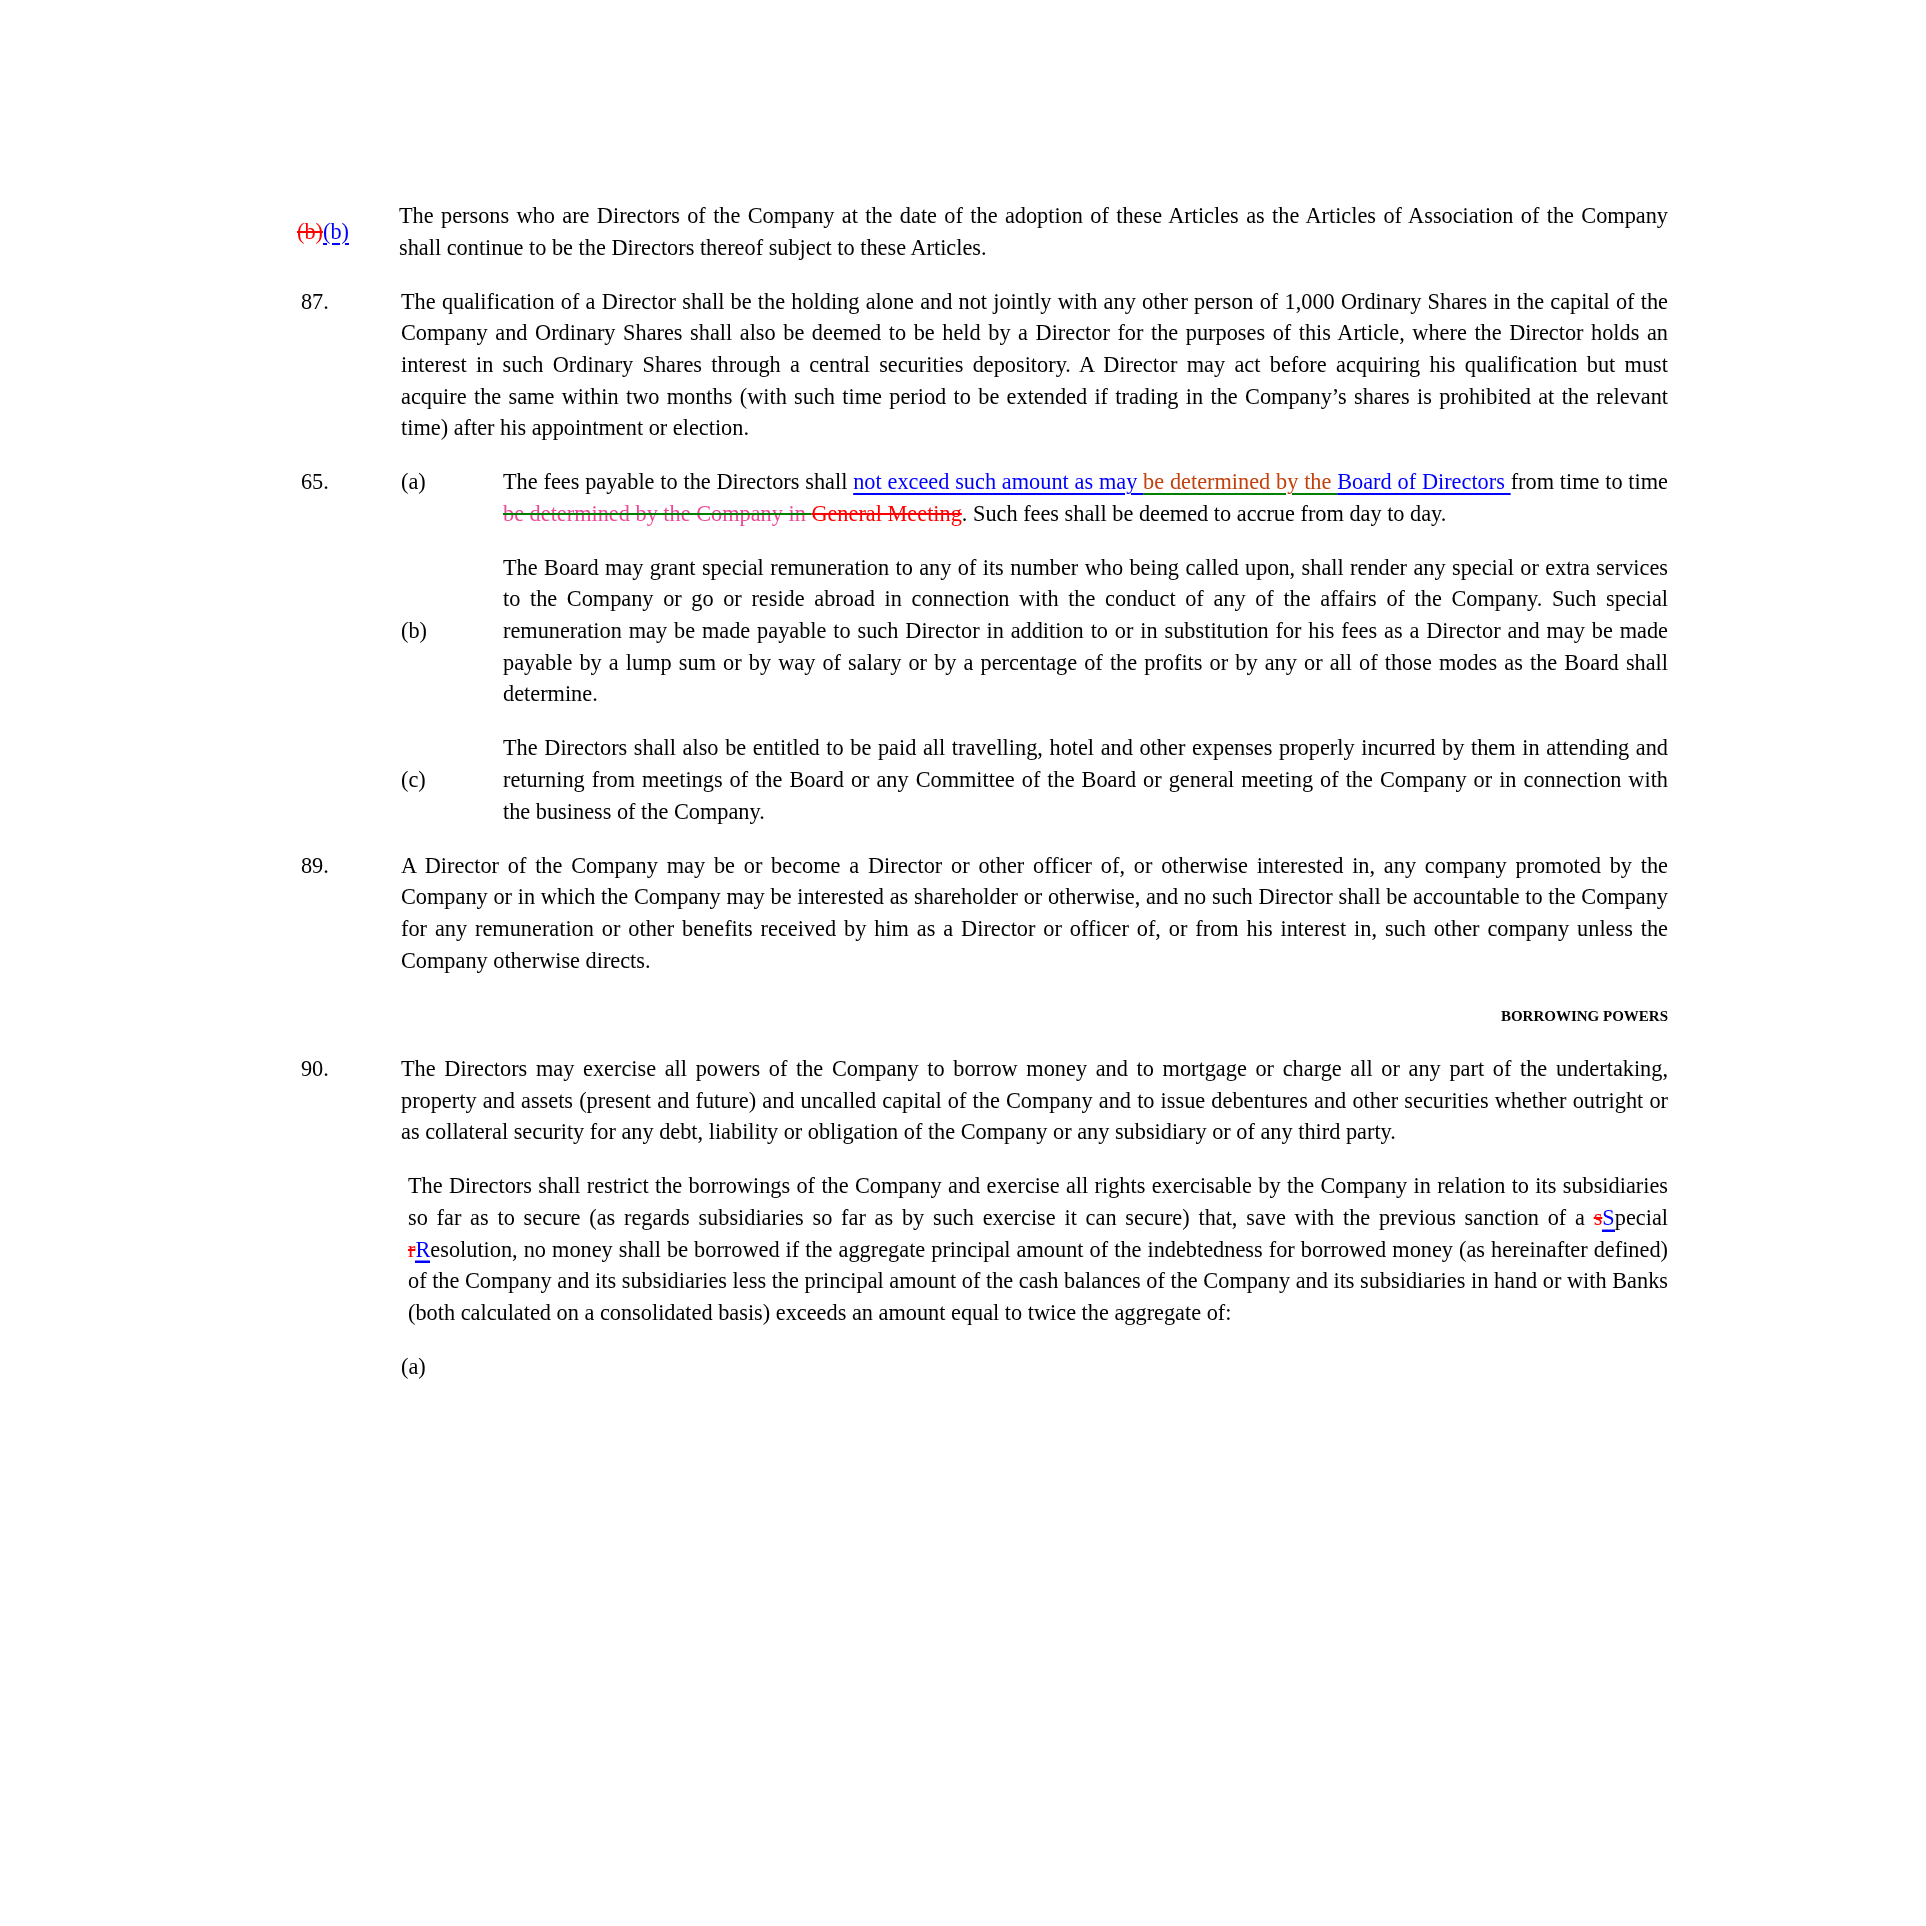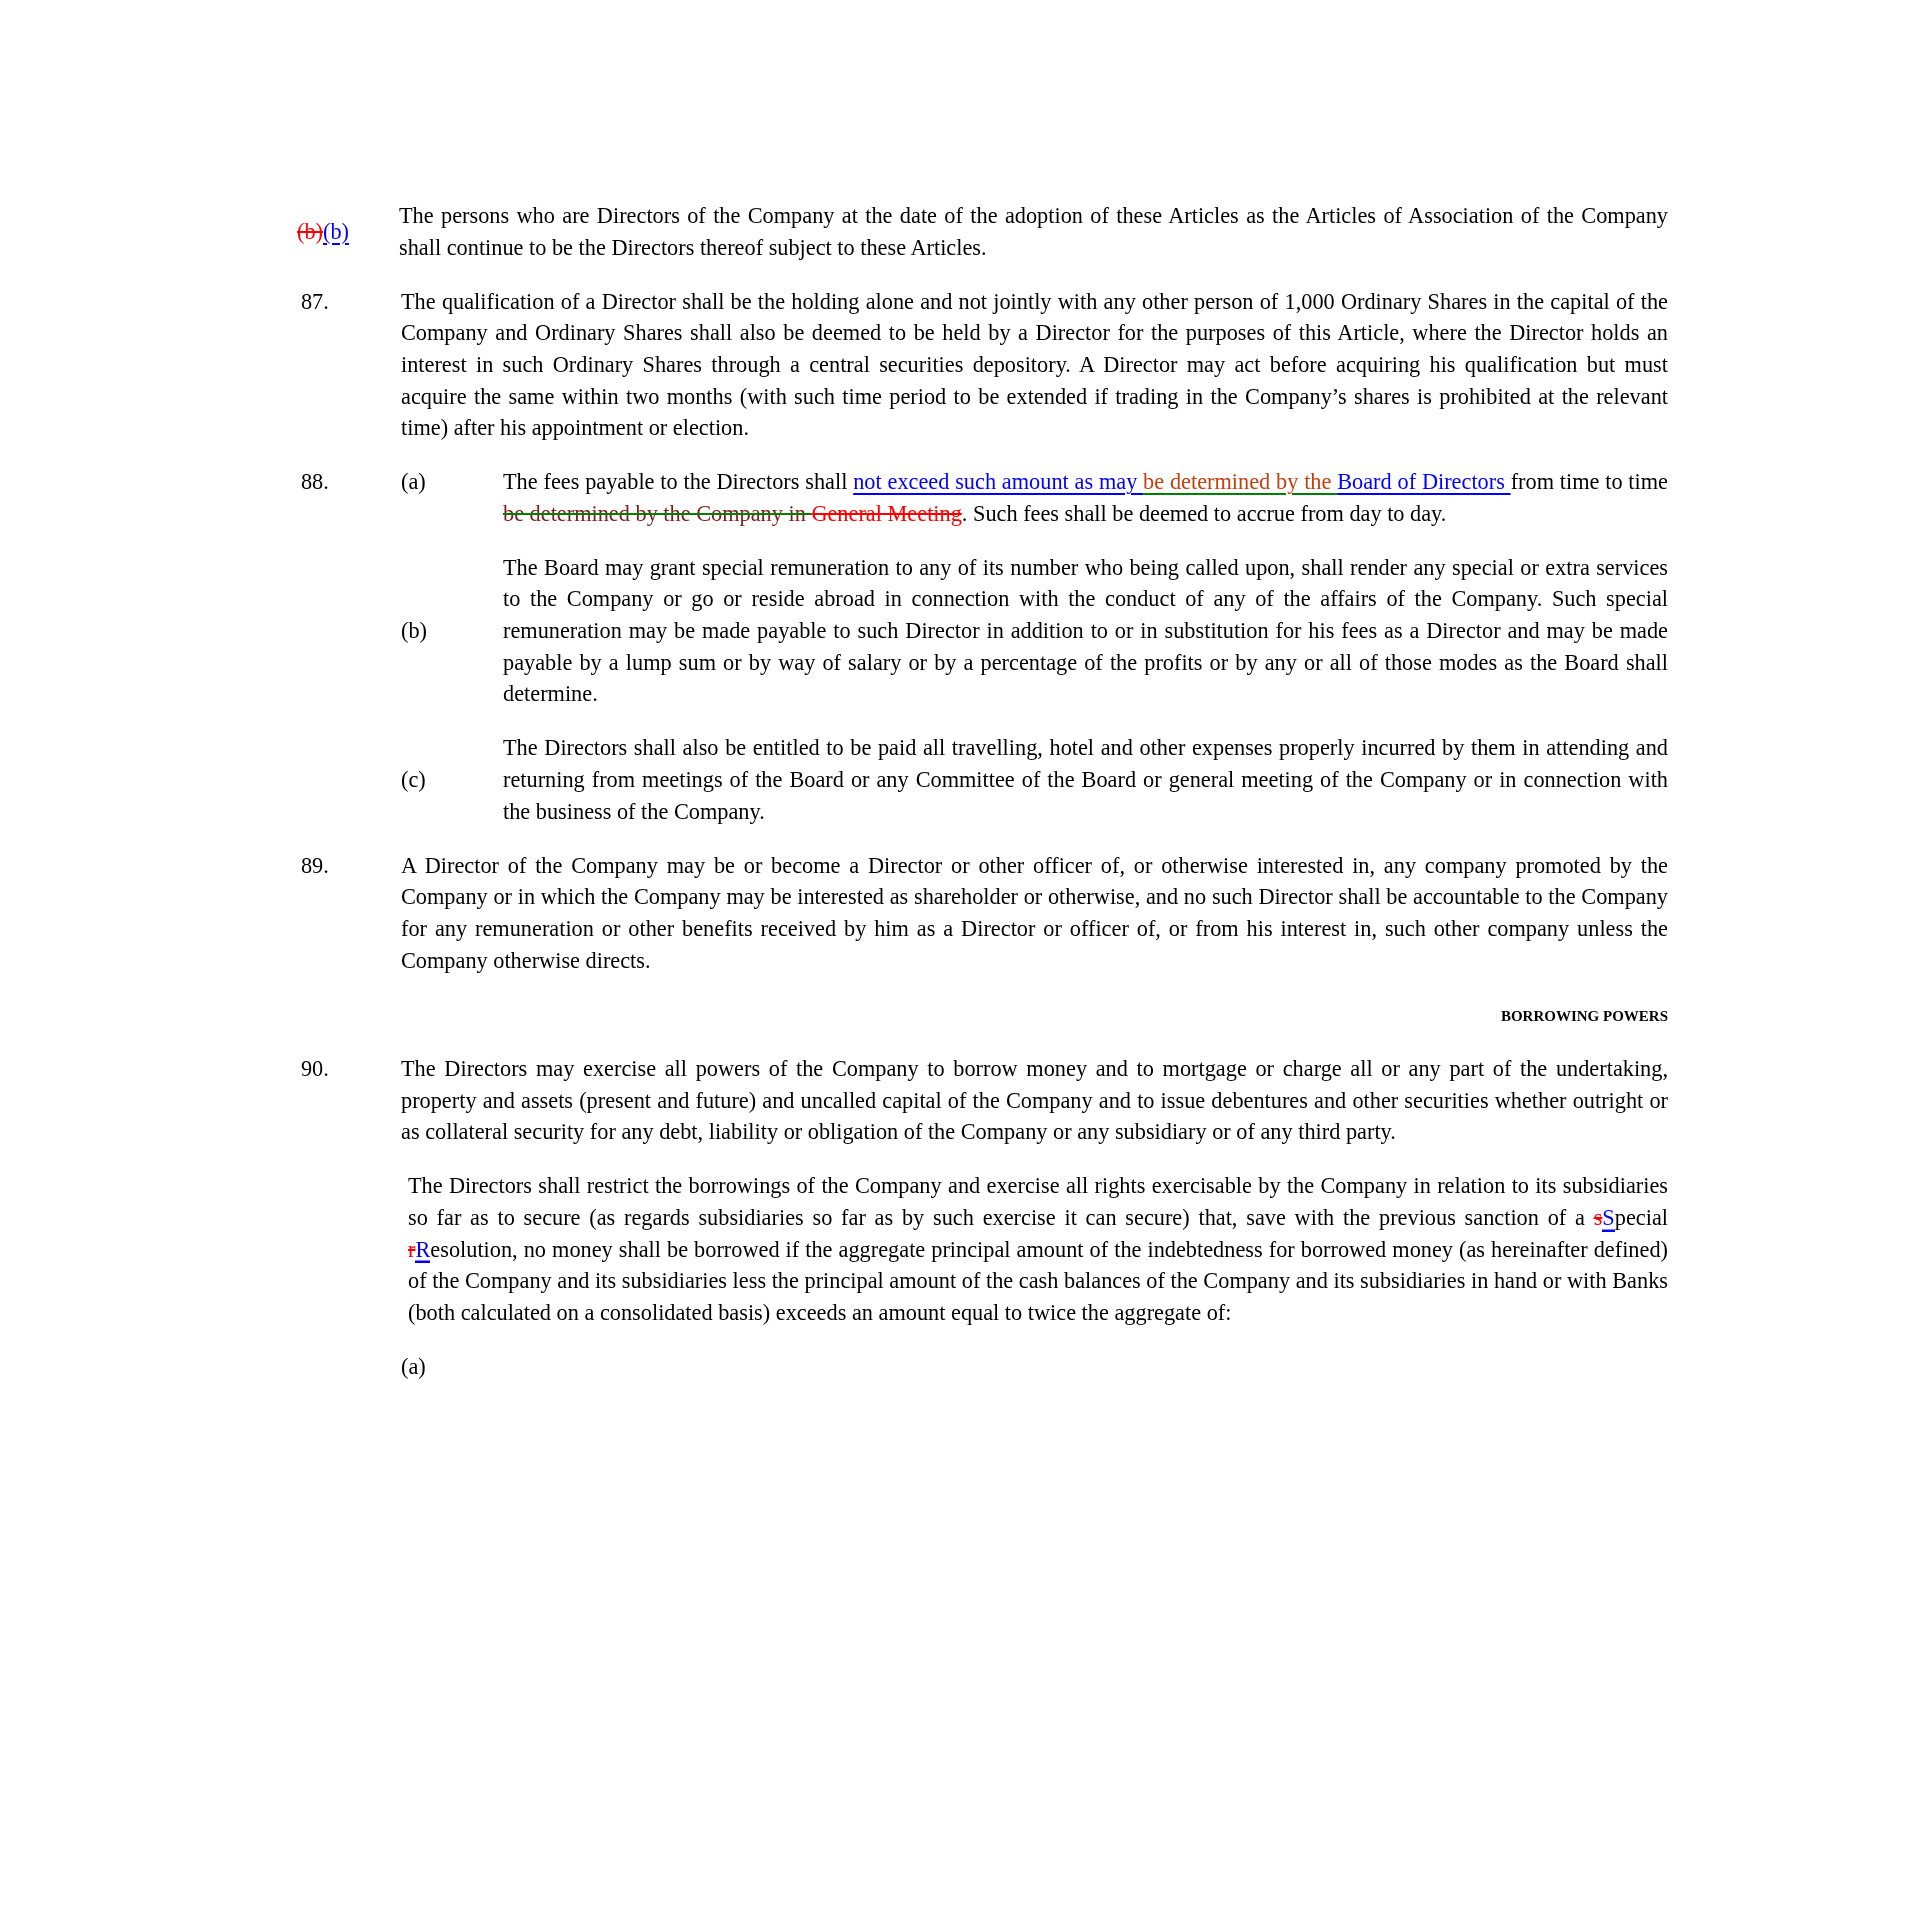--- a/index.html
+++ b/index.html
@@ -108,21 +108,21 @@
   }
 
   
   .del-red {
     color: #ff0000;
     text-decoration: line-through;
     text-decoration-color: #ff0000;
     text-decoration-thickness: 1.9px;
   }
   .del-green {
-    color: #7f1d1d;
+    color: #ec4899;
     text-decoration: line-through;
     text-decoration-color: #008000;
     text-decoration-thickness: 1.9px;
   }
   .ins-blue {
     color: #0000ff;
     text-decoration: underline;
     text-decoration-color: #0000ff;
     text-decoration-thickness: 1.5px;
     text-underline-offset: 3.9px;
@@ -151,21 +151,21 @@
       <div class="sub-mark-wide"><span class="del-red">(b)</span><span class="ins-blue">(b)</span></div>
       <div class="sub-body">The persons who are Directors of the Company at the date of the adoption of these Articles as the Articles of Association of the Company shall continue to be the Directors thereof subject to these Articles.</div>
     </div>
 
     <div class="art">
       <div class="art-num">87.</div>
       <div class="art-body">The qualification of a Director shall be the holding alone and not jointly with any other person of 1,000 Ordinary Shares in the capital of the Company and Ordinary Shares shall also be deemed to be held by a Director for the purposes of this Article, where the Director holds an interest in such Ordinary Shares through a central securities depository.  A Director may act before acquiring his qualification but must acquire the same within two months (with such time period to be extended if trading in the Company’s shares is prohibited at the relevant time) after his appointment or election.</div>
     </div>
 
     <div class="art">
-      <div class="art-num">88.</div>
+      <div class="art-num">65.</div>
       <div class="sub-mark">(a)</div>
       <div class="sub-body"><span>The fees payable to the Directors shall </span><span class="ins-blue">not exceed such amount as may </span><span class="ins-green">be determined by the </span><span class="ins-blue">Board of Directors </span><span>from time to time</span><span class="del-green"> be determined by the Company in </span><span class="del-red">General Meeting</span><span>. Such fees shall be deemed to accrue from day to day.</span></div>
     </div>
 
     <div class="sub">
       <div class="sub-pad"></div>
       <div class="sub-mark">(b)</div>
       <div class="sub-body">The Board may grant special remuneration to any of its number who being called upon, shall render any special or extra services to the Company or go or reside abroad in connection with the conduct of any of the affairs of the Company.  Such special remuneration may be made payable to such Director in addition to or in substitution for his fees as a Director and may be made payable by a lump sum or by way of salary or by a percentage of the profits or by any or all of those modes as the Board shall determine.</div>
     </div>
 

